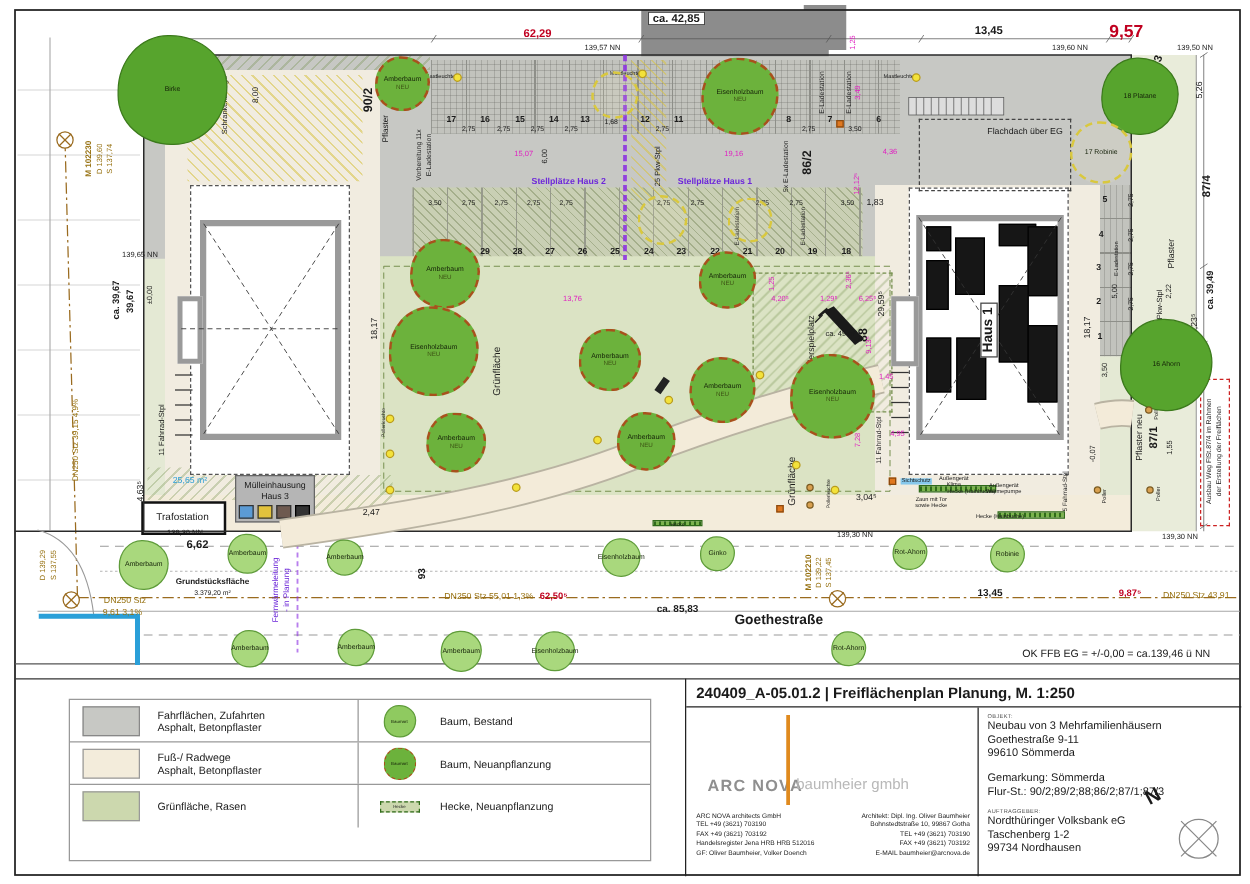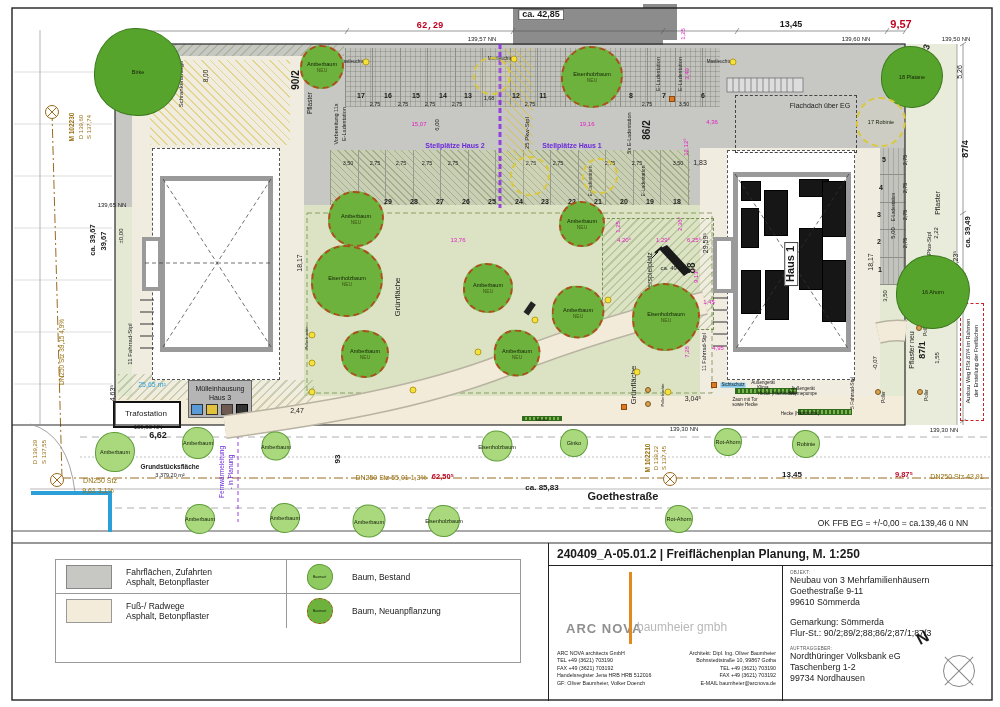--- a/index.html
+++ b/index.html
@@ -42,21 +42,21 @@
   .t-cut .cnp{background:rgba(255,250,200,.12);border:2px dashed #d9c83e;}
   .tl{position:relative;z-index:1;font-size:5.5px;line-height:6px;color:#142008;}
   .tl .tl2{display:block;font-size:5px;color:#3d5414;}
   .dotY,.sqO,.dotB{position:absolute;transform:translate(-50%,-50%);}
   .dotY{width:7px;height:7px;border-radius:50%;background:#f3e23a;border:1px solid #b89b1e;}
   .sqO{width:6px;height:6px;background:#e07820;border:1px solid #8a4a10;}
   .dotB{width:6px;height:6px;border-radius:50%;background:#d8a050;border:1px solid #7a5a20;}
   
   .legend{position:absolute;left:55px;top:544px;width:466px;height:153px;}
   .lg-title{font-size:10px;font-weight:700;}
-  .lg-grid{position:absolute;left:0;top:15px;width:466px;height:104px;border:1px solid #999;}
+  .lg-grid{position:absolute;left:0;top:15px;width:466px;height:130px;border:1px solid #999;}
   .lg-row{display:grid;grid-template-columns:70px 160px 66px auto;align-items:center;height:34px;border-bottom:1px solid #999;}
   .lg-row:last-child{border-bottom:none;}
   .lg-swatch{width:46px;height:24px;margin-left:10px;}
   .sw-asphalt{background:#c7c8c4;border:1px solid #888;}
   .sw-paver{background:#c7c8c4;border:1px solid #666;}
   .sw-path{background:#f3ecdb;border:1px solid #999;}
   .sw-grass{background:#ccd8ae;border:1px solid #999;}
   .lg-text{font-size:8.5px;line-height:10px;}
   .lg-iconcell{display:flex;justify-content:center;border-left:1px solid #999;height:100%;align-items:center;}
   .mini{position:relative;width:26px;height:26px;display:flex;align-items:center;justify-content:center;}
@@ -250,24 +250,24 @@
       <line x1="140" y1="348" x2="154" y2="348"></line>
       <line x1="713" y1="298" x2="727" y2="298"></line>
         <line x1="713" y1="310" x2="727" y2="310"></line>
       <line x1="713" y1="322" x2="727" y2="322"></line>
         <line x1="713" y1="334" x2="727" y2="334"></line>
       <line x1="713" y1="346" x2="727" y2="346"></line>
     </g>
   </svg>
 
   <div id="annot" class="annot">
-      <span class="lbl c-r bold" style="left: 430px; top: 27px; font-size: 9px; transform: translate(-50%, -50%); font-family: Liberation Mono, monospace;">62,29</span>
+      <span class="lbl c-r bold" style="left: 430px; top: 27px; font-size: 9px; transform: translate(-50%, -50%);">62,29</span>
       <span class="lbl bold bg-w" style="left: 541px; top: 15px; font-size: 9px; transform: translate(-50%, -50%);">ca. 42,85</span>
       <span class="lbl bold" style="left: 791px; top: 25px; font-size: 9px; transform: translate(-50%, -50%);">13,45</span>
-      <span class="lbl c-r bold" style="left: 901px; top: 25px; font-size: 11px; transform: translate(-50%, -50%);">9,57</span>
+      <span class="lbl c-r bold" style="left: 901px; top: 25px; font-size: 14px; transform: translate(-50%, -50%);">9,57</span>
       <span class="lbl" style="left: 482px; top: 39px; font-size: 6px; transform: translate(-50%, -50%);">139,57 NN</span>
       <span class="lbl" style="left: 856px; top: 39px; font-size: 6px; transform: translate(-50%, -50%);">139,60 NN</span>
       <span class="lbl" style="left: 956px; top: 39px; font-size: 6px; transform: translate(-50%, -50%);">139,50 NN</span>
       <span class="lbl c-b bold" style="left: 72px; top: 127px; font-size: 6.5px; transform: translate(-50%, -50%) rotate(-90deg);">M 102230</span>
       <span class="lbl c-b" style="left: 81px; top: 127px; font-size: 6px; transform: translate(-50%, -50%) rotate(-90deg);">D 139,60</span>
       <span class="lbl c-b" style="left: 89px; top: 127px; font-size: 6px; transform: translate(-50%, -50%) rotate(-90deg);">S 137,74</span>
       <span class="lbl" style="left: 112px; top: 205px; font-size: 6px; transform: translate(-50%, -50%);">139,65 NN</span>
       <span class="lbl bold" style="left: 93px; top: 240px; font-size: 7.5px; transform: translate(-50%, -50%) rotate(-90deg);">ca. 39,67</span>
       <span class="lbl bold" style="left: 104px; top: 241px; font-size: 7.5px; transform: translate(-50%, -50%) rotate(-90deg);">39,67</span>
       <span class="lbl" style="left: 121px; top: 236px; font-size: 6px; transform: translate(-50%, -50%) rotate(-90deg);">±0,00</span>
@@ -591,20 +591,30 @@
         <span class="lg-swatch sw-path"></span>
         <span class="lg-text"><span>Fuß-/ Radwege</span><br><span>Asphalt, Betonpflaster</span></span>
         <span class="lg-iconcell">
             <span class="mini">
               <span class="cnp" style="position:absolute;inset:0;background:#6cb23c;border:1.5px dashed #a8511c;"></span>
               <span>Baumart</span>
             </span>
           </span>
         <span class="lg-text">Baum, Neuanpflanzung</span>
       </div>
+      <div class="lg-row">
+        <span class="lg-swatch sw-grass"></span>
+        <span class="lg-text"><span>Grünfläche, Rasen</span></span>
+        <span class="lg-iconcell">
+            <span class="mini-hedge">
+              <span>Hecke</span>
+            </span>
+          </span>
+        <span class="lg-text">Hecke, Neuanpflanzung</span>
+      </div>
     </div>
   </div>
 
   <div class="tb">
     <div class="tb-titlebar">
       <span class="tb-title">240409_A-05.01.2 | Freiflächenplan Planung, M. 1:250</span>
     </div>
     <span class="tb-logo-main">ARC NOVA</span>
     <span class="tb-logo-bar"></span>
     <span class="tb-logo-sub">baumheier gmbh</span>

